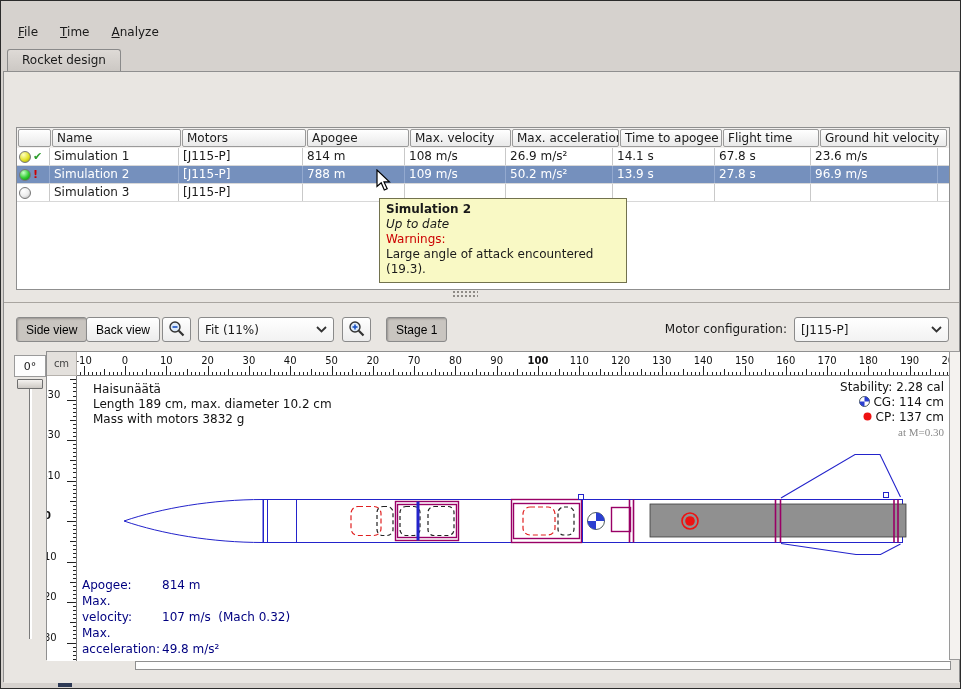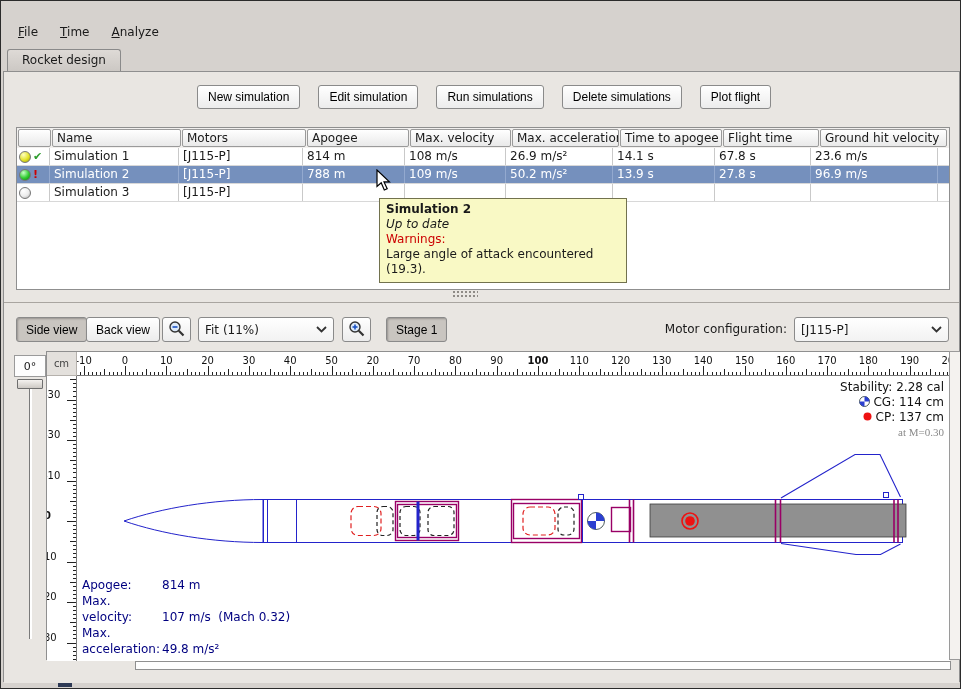--- a/index.html
+++ b/index.html
@@ -139,27 +139,20 @@
     <span class="menu-item">Time</span>
     <span class="menu-item">Analyze</span>
   </div>
 
   <div class="tabbar">
     <div class="tab">Rocket design</div>
   </div>
 
   <div class="content">
 
-    <div class="btn-row">
-      <button class="push-btn">New simulation</button>
-      <button class="push-btn">Edit simulation</button>
-      <button class="push-btn">Run simulations</button>
-      <button class="push-btn">Delete simulations</button>
-      <button class="push-btn">Plot flight</button>
-    </div>
 
     <div class="sim-table">
       <div class="thead">
         <div class="th c0"></div>
         <div class="th c1">Name</div>
         <div class="th c2">Motors</div>
         <div class="th c3">Apogee</div>
         <div class="th c4">Max. velocity</div>
         <div class="th c5">Max. acceleration</div>
         <div class="th c6">Time to apogee</div>
@@ -637,20 +630,25 @@
             <circle cx="613" cy="145" r="4.8" fill="var(--cp-red)"></circle>
 
             <g>
               <circle cx="519" cy="145" r="8.5" fill="#ffffff" stroke="#233" stroke-width="0.8"></circle>
               <path d="M519,145 L519,136.5 A8.5,8.5 0 0 1 527.5,145 Z" fill="var(--cg-blue)"></path>
               <path d="M519,145 L519,153.5 A8.5,8.5 0 0 1 510.5,145 Z" fill="var(--cg-blue)"></path>
             </g>
           </svg>
 
           
+          <div class="rocket-info">
+            <div>Haisunäätä</div>
+            <div>Length 189 cm, max. diameter 10.2 cm</div>
+            <div>Mass with motors 3832 g</div>
+          </div>
 
           <div class="stability-box">
             <div>Stability: 2.28 cal</div>
             <div>
               <svg class="leg-ico" width="11" height="11" viewBox="0 0 11 11">
                 <circle cx="5.5" cy="5.5" r="5" fill="#fff" stroke="#233" stroke-width="0.8"></circle>
                 <path d="M5.5,5.5 L5.5,0.5 A5,5 0 0 1 10.5,5.5 Z" fill="var(--cg-blue)"></path>
                 <path d="M5.5,5.5 L5.5,10.5 A5,5 0 0 1 0.5,5.5 Z" fill="var(--cg-blue)"></path>
               </svg><span>CG: 114 cm</span>
             </div>

